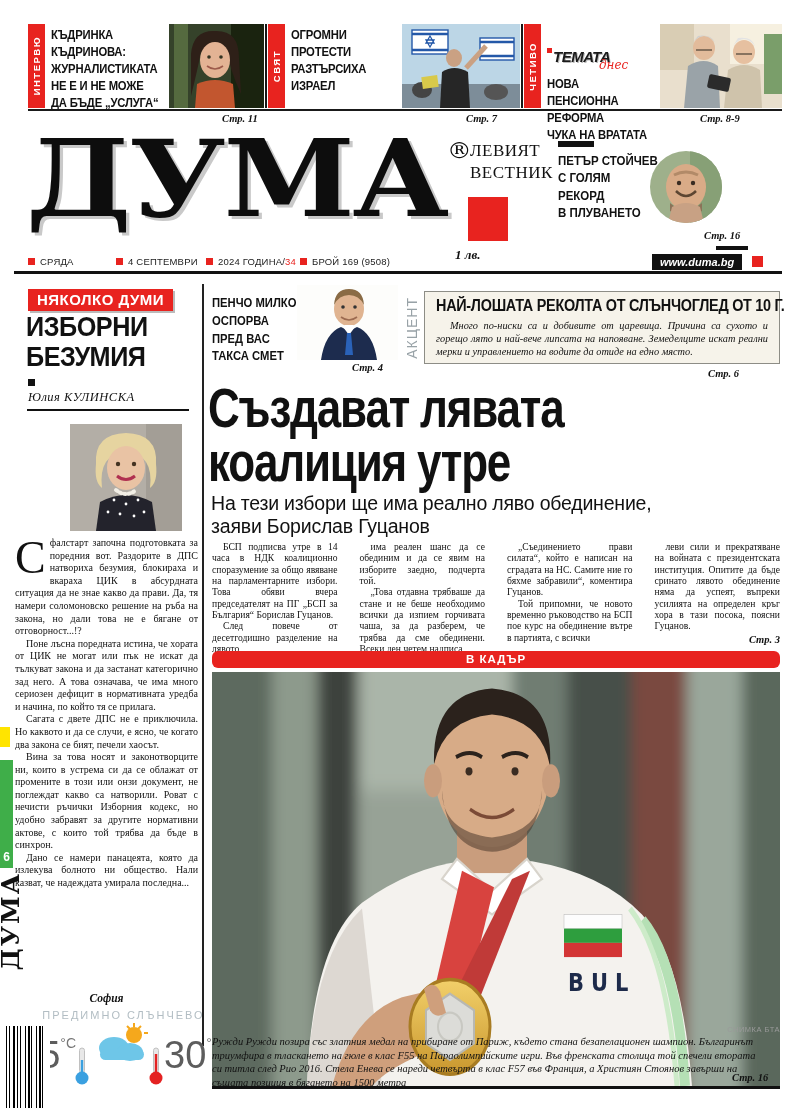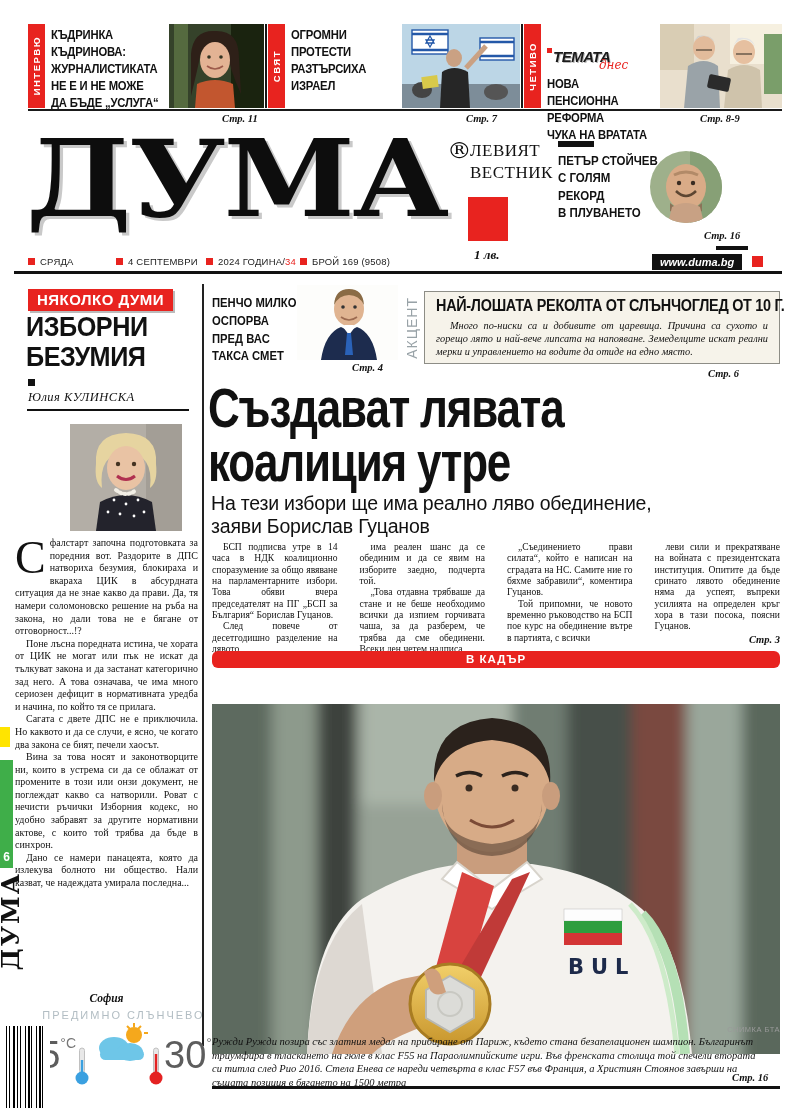--- a/index.html
+++ b/index.html
@@ -34,21 +34,21 @@
   .ref { position:absolute; top:113px; }
 
   
   .logo { position:absolute; left:26px; top:126px; font-family:"DejaVu Serif", serif; font-weight:900;
           font-size:106px; line-height:1.0; letter-spacing:-2px; color:#0d0d0d;
           text-shadow:3px 3px 0 #c9c9c9; transform:scaleX(1.12); transform-origin:0 0; }
   .logo sup { font-size:22px; font-weight:400; letter-spacing:0; vertical-align:58px; text-shadow:none; }
   .tagline { position:absolute; left:470px; top:140px; font-family:"Liberation Serif", serif; font-size:17px;
              line-height:1.3; letter-spacing:0.5px; white-space:pre-line; }
   .mh-redsq { position:absolute; left:468px; top:197px; width:40px; height:44px; background:#e8231f; }
-  .price { position:absolute; left:474px; top:247px; font:bold italic 13px "Liberation Serif", serif; }
+  .price { position:absolute; left:455px; top:247px; font:bold italic 13px "Liberation Serif", serif; }
   .promo-dash1 { position:absolute; left:558px; top:141px; width:36px; height:6px; background:#111; }
   .promo-title { position:absolute; left:558px; top:153px; font-size:12.5px; font-weight:900; line-height:1.38;
                  white-space:pre-line; transform:scaleX(.92); transform-origin:0 0; }
   .promo-photo { position:absolute; left:650px; top:151px; width:72px; height:72px; border-radius:50%; overflow:hidden; }
   .promo-photo svg { display:block; width:100%; height:100%; }
   .promo-page { position:absolute; left:704px; top:230px; }
   .promo-dash2 { position:absolute; left:716px; top:246px; width:32px; height:4px; background:#111; }
   .dl { position:absolute; top:256px; font-size:9.5px; color:#222; letter-spacing:0.2px; display:flex; align-items:center; }
   .dl i { display:inline-block; width:7px; height:7px; background:#e8231f; margin-right:5px; }
   .dl .red { color:#e8231f; }
@@ -120,21 +120,21 @@
   .subhead { position:absolute; left:211px; top:492px; font-size:19.5px; line-height:1.17; letter-spacing:-0.2px;
              white-space:pre-line; }
   .cols { position:absolute; left:212px; top:541px; width:568px; display:flex; gap:22px; }
   .col { flex:1; font-family:"Liberation Serif", serif; font-size:9.6px; line-height:1.18; text-align:justify; }
   .col p { text-indent:11px; }
   .col .pref { text-align:right; text-indent:0; margin-top:2px; }
 
   
   .vk-bar { position:absolute; left:212px; top:651px; width:568px; height:17px; background:#e8231f;
             color:#fff; text-align:center; font-size:11.5px; font-weight:bold; letter-spacing:1px; line-height:17px;border-radius:6px; }
-  .vk-photo { position:absolute; left:212px; top:672px; width:568px; height:350px; overflow:hidden;margin-top:32px; }
+  .vk-photo { position:absolute; left:212px; top:672px; width:568px; height:414px; overflow:hidden; }
   .vk-photo svg { display:block; width:100%; height:100%; }
   .credit { position:absolute; left:212px; top:1025px; width:568px; text-align:right;
             font-size:7.5px; color:#9a9a9a; letter-spacing:0.5px; }
   .caption { position:absolute; left:212px; top:1035px; width:552px;
              font:italic 10.5px/1.3 "Liberation Serif", serif; }
   .cap-page { position:absolute; left:732px; top:1072px; }
   .bottom-rule { position:absolute; left:212px; top:1086px; width:568px; height:3px; background:#111; }
 </style>
 </head>
 <body>

